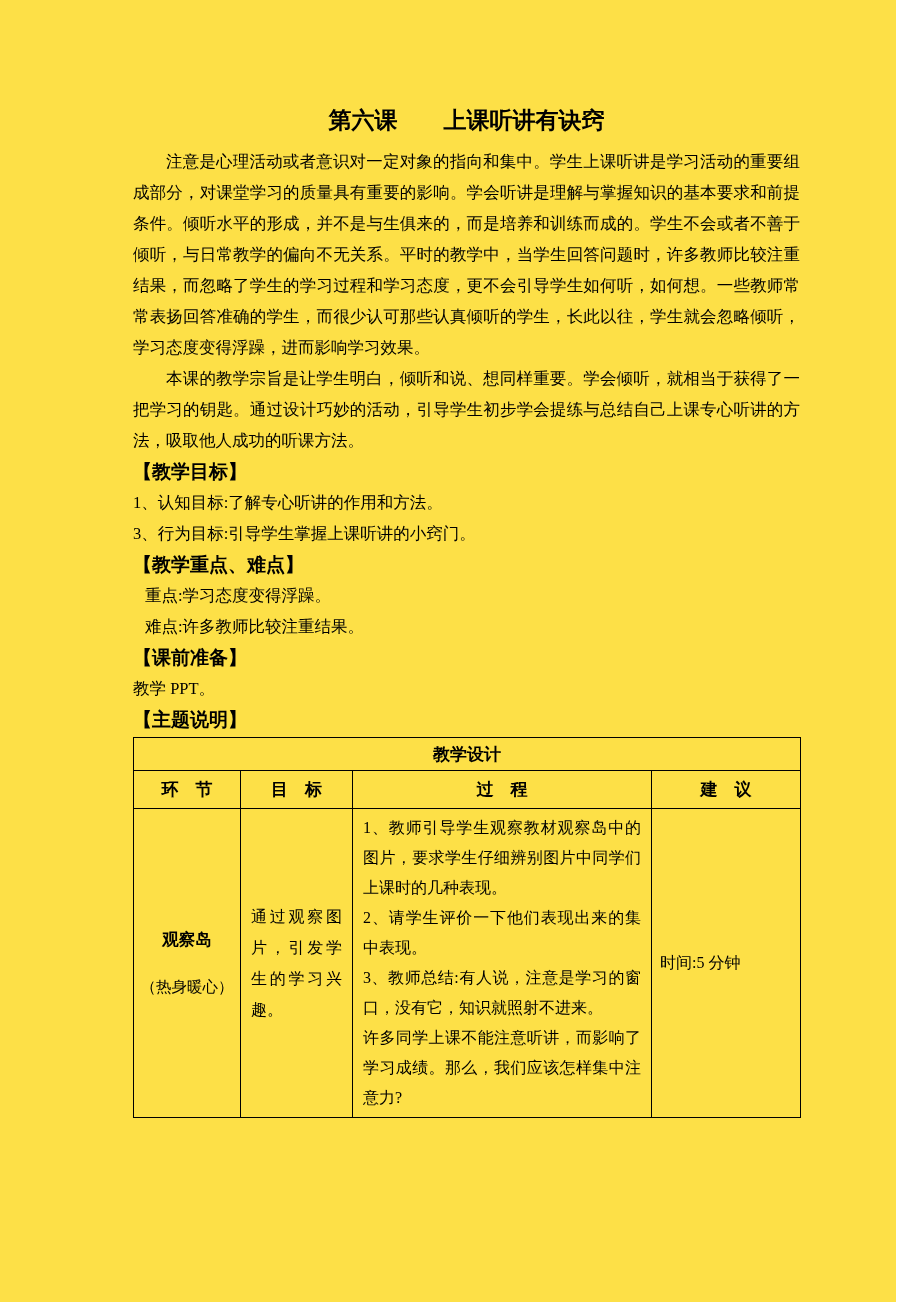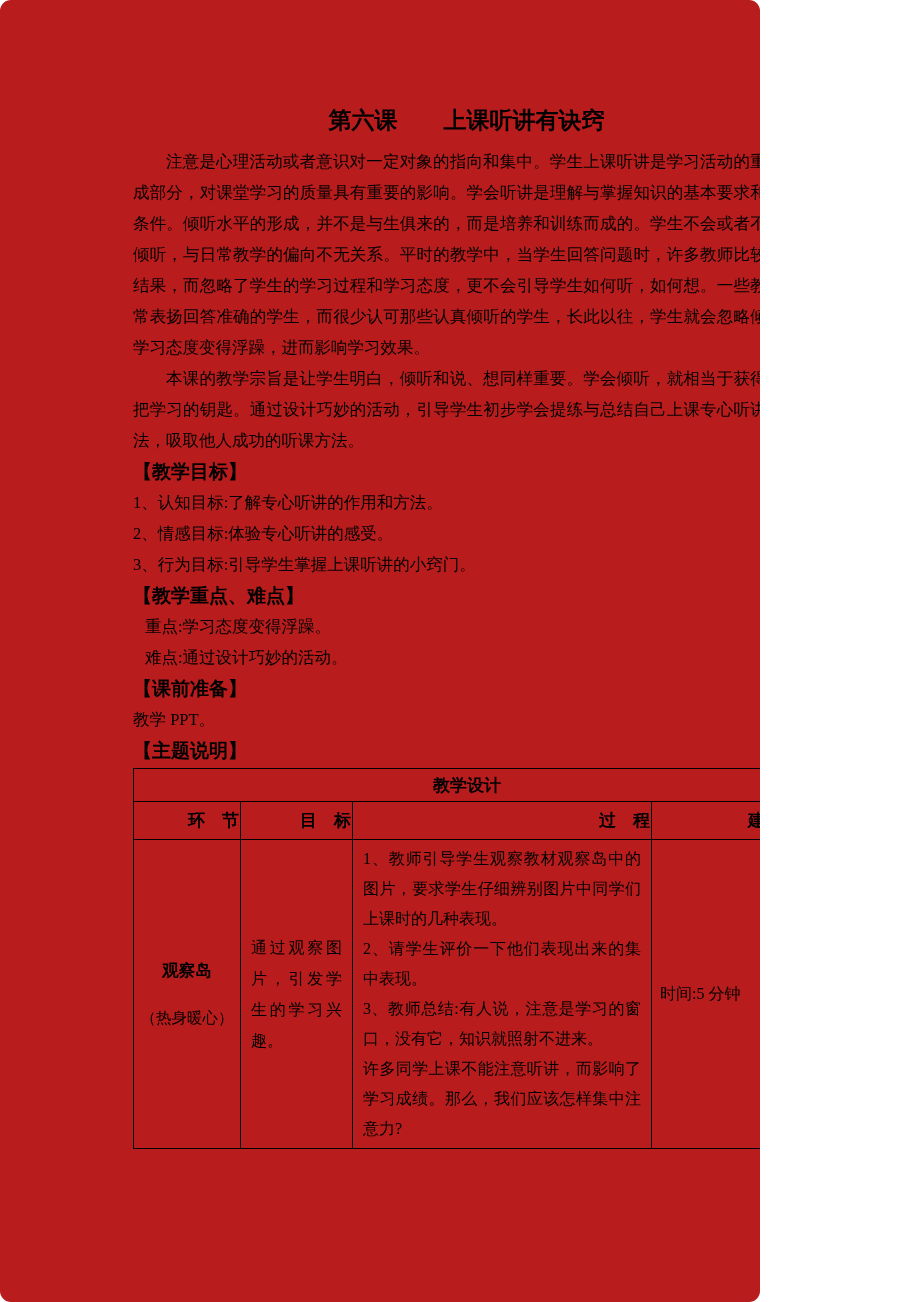--- a/index.html
+++ b/index.html
@@ -1,21 +1,21 @@
 <!DOCTYPE html>
 <html><head>
 <meta charset="utf-8">
 <style>
   html,body { margin:0; padding:0; }
   body {
     width:920px; height:1302px; background:#ffffff; color:#000;
     font-family:"Liberation Serif", serif;
     -webkit-font-smoothing:antialiased;
   }
-  .page { position:relative; width:760px; height:1302px; background:#b91c1c; overflow:hidden;border-radius:11px; }
+  .page { position:relative; width:896px; height:1302px; background:#fde047; overflow:hidden; }
   .content { position:absolute; left:133px; top:104px; width:667px; }
 
   h1.doc-title {
     margin:0 0 10px 0; padding:0;
     font-family:"Liberation Sans", sans-serif;
     font-size:23px; font-weight:bold; line-height:32px; text-align:center;
     white-space:pre;
   }
   h2.sec {
     margin:0; padding:0;
@@ -34,21 +34,21 @@
     border-collapse:collapse; table-layout:fixed;
     border:1.5px solid #000;
     font-size:16.5px;
   }
   table.design th, table.design td { border:1px solid #000; }
   .tbl-title {
     height:30px; text-align:center; vertical-align:middle;
     font-family:"Liberation Sans", sans-serif; font-weight:bold; font-size:17px;
   }
   .col-head th {
-    height:35px; text-align:right; vertical-align:middle;
+    height:35px; text-align:center; vertical-align:middle;
     font-family:"Liberation Sans", sans-serif; font-weight:bold; font-size:17px;
   }
   td.c-stage { text-align:center; vertical-align:middle; padding:0 2px; }
   .stage-name {
     font-family:Liberation Serif, serif; font-weight:bold;
     font-size:16.5px; line-height:31px;
   }
   .stage-sub { font-size:15.5px; line-height:31px;margin-top:16px; }
   td.c-goal {
     vertical-align:middle; padding:0 10px;
@@ -67,26 +67,25 @@
 <div class="page">
   <div class="content">
 
     <h1 class="doc-title">第六课　　上课听讲有诀窍</h1>
 
     <p class="body-para">注意是心理活动或者意识对一定对象的指向和集中。学生上课听讲是学习活动的重要组成部分，对课堂学习的质量具有重要的影响。学会听讲是理解与掌握知识的基本要求和前提条件。倾听水平的形成，并不是与生俱来的，而是培养和训练而成的。学生不会或者不善于倾听，与日常教学的偏向不无关系。平时的教学中，当学生回答问题时，许多教师比较注重结果，而忽略了学生的学习过程和学习态度，更不会引导学生如何听，如何想。一些教师常常表扬回答准确的学生，而很少认可那些认真倾听的学生，长此以往，学生就会忽略倾听，学习态度变得浮躁，进而影响学习效果。</p>
     <p class="body-para">本课的教学宗旨是让学生明白，倾听和说、想同样重要。学会倾听，就相当于获得了一把学习的钥匙。通过设计巧妙的活动，引导学生初步学会提练与总结自己上课专心听讲的方法，吸取他人成功的听课方法。</p>
 
     <h2 class="sec">【教学目标】</h2>
     <p class="plain">1、认知目标:了解专心听讲的作用和方法。</p>
-    <p class="plain">2、情感目标:体验专心听讲的感受。</p>
     <p class="plain">3、行为目标:引导学生掌握上课听讲的小窍门。</p>
 
     <h2 class="sec">【教学重点、难点】</h2>
     <p class="plain indent-sm">重点:学习态度变得浮躁。</p>
-    <p class="plain indent-sm">难点:通过设计巧妙的活动。</p>
+    <p class="plain indent-sm">难点:许多教师比较注重结果。</p>
 
     <h2 class="sec">【课前准备】</h2>
     <p class="plain">教学 PPT。</p>
 
     <h2 class="sec">【主题说明】</h2>
 
     <table class="design">
       <colgroup>
         <col style="width:107px">
         <col style="width:112px">

